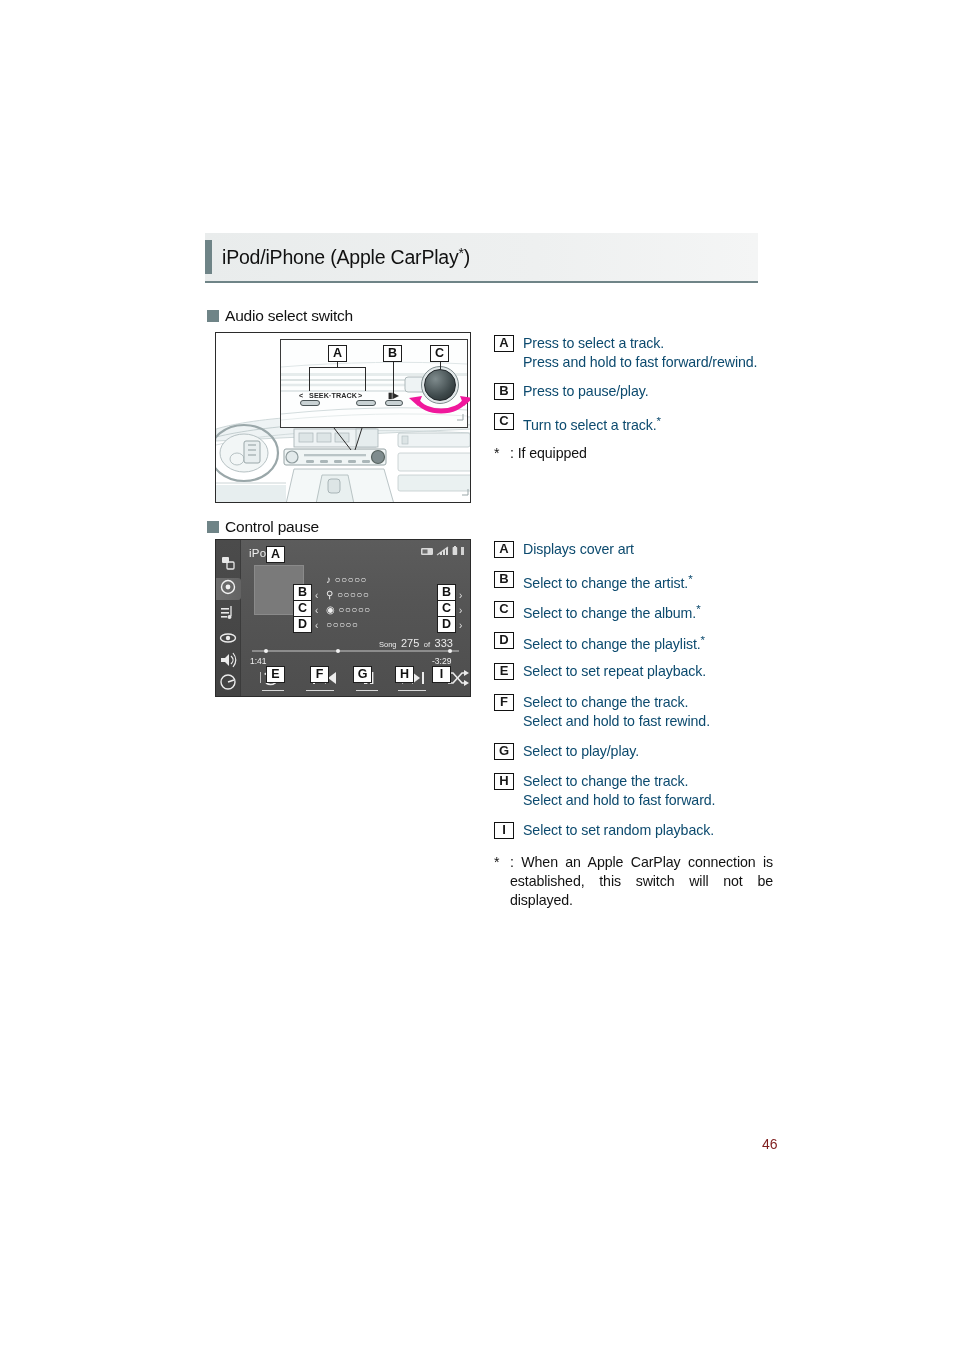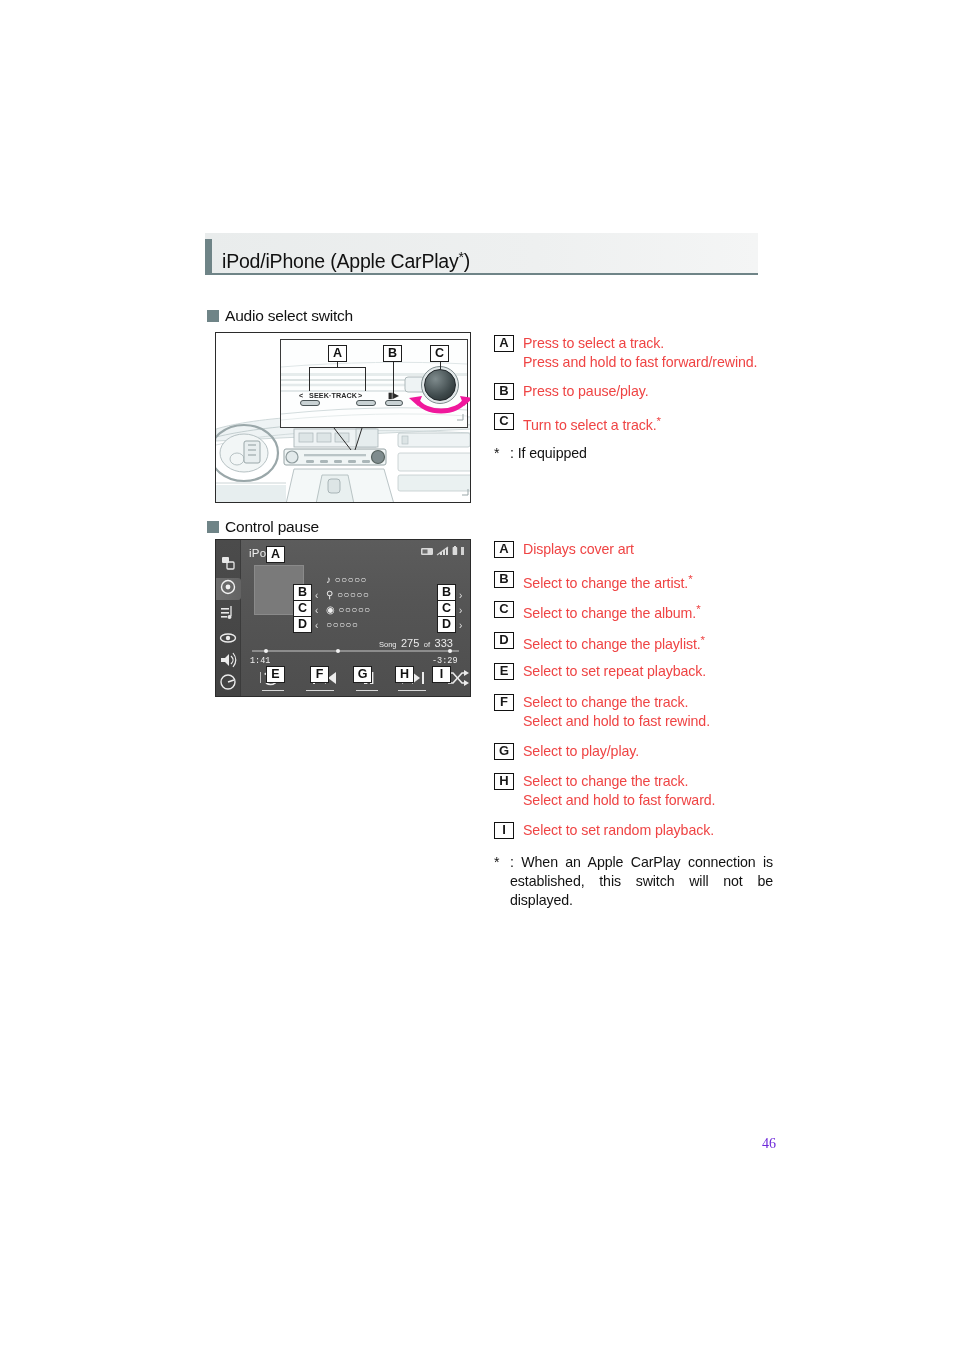--- a/index.html
+++ b/index.html
@@ -18,24 +18,24 @@
   .page {
     position: absolute;
     left: 0; top: 0;
     width: 960px; height: 1358px;
   }
 
   
   .section-header {
     position: absolute;
     left: 205px; top: 233px;
-    width: 553px; height: 42px;
+    width: 553px; height: 50px;
     background: linear-gradient(to right, #e9ecec 0%, #eef0f0 60%, #f4f5f5 100%);
     display: flex;
-    align-items: flex-end;
+    align-items: center;
     border-bottom: 2px solid #6f8487;
   }
   .section-header .bar {
     width: 7px; height: 34px;
     background: #6f8487;
     flex: 0 0 auto;
   }
   .section-header .title {
     font-size: 19.5px;
     letter-spacing: -0.2px;
@@ -104,21 +104,21 @@
     line-height: 14px;
     text-align: center;
     flex: 0 0 auto;
     margin-right: 9px;
     margin-top: 1px;
     font-family: "Liberation Sans", sans-serif;
   }
   .dtext {
     font-size: 14.2px;
     line-height: 19px;
-    color: #ef4444;
+    color: #0c4a6e;
     white-space: pre-line;
     letter-spacing: -0.1px;
   }
   .dtext .st { vertical-align: 5px; font-size: 11.5px; }
 
   
   .foot {
     position: absolute;
     font-size: 14.2px;
     line-height: 19px;
@@ -134,22 +134,21 @@
     width: 263px;
     text-align: justify;
     text-align-last: left;
   }
 
   
   .page-num {
     position: absolute;
     left: 762px; top: 1136px;
     font-size: 14px;
-    color: #6d28d9;
-    font-family: Liberation Serif, serif;
+    color: #7f1d1d;
   }
 
   
   .watermark {
     position: absolute;
     left: 676px; top: 1314px;
     font-size: 25px;
     color: #9b9b9b;
     letter-spacing: 0px;
     font-family: "Liberation Sans", sans-serif;
@@ -276,21 +275,20 @@
     top: -1.5px;
     width: 4px; height: 4px;
     border-radius: 50%;
     background: #f2f2f2;
   }
   .time {
     position: absolute;
     font-size: 8.5px;
     color: #f0f0f0;
     white-space: nowrap;
-    font-family: Liberation Mono, monospace;
   }
   .sep {
     position: absolute;
     width: 1px; height: 11px;
     background: #bdbdbd;
   }
   .underline {
     position: absolute;
     height: 1.2px;
     background: #d6d6d6;

